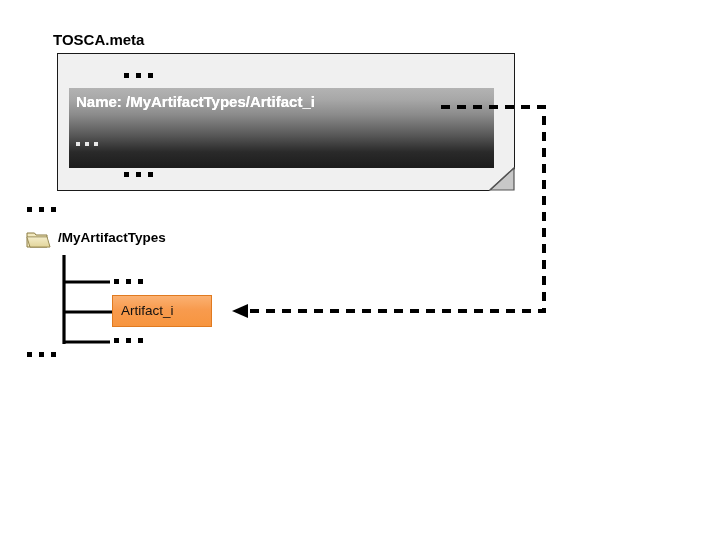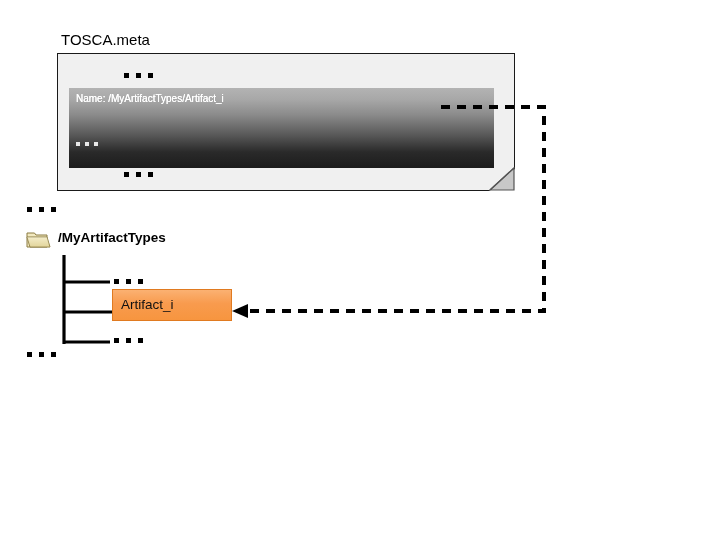--- a/index.html
+++ b/index.html
@@ -8,22 +8,22 @@
     background:#ffffff;
     font-family:"Liberation Sans", sans-serif;
     overflow:hidden;
     position:relative;
   }
   .stage{position:absolute;left:0;top:0;width:720px;height:540px;}
 
   
   .meta-title{
     position:absolute;left:53px;top:31px;
-    font-size:15px;font-weight:normal;color:#000;
-    letter-spacing:0px;white-space:nowrap;margin-left:8px;
+    font-size:15px;font-weight:bold;color:#000;
+    letter-spacing:0px;white-space:nowrap;
   }
 
   
   .doc{
     position:absolute;left:57px;top:53px;
     width:458px;height:138px;
     background:#f0f0f0;
     border:1px solid #1a1a1a;
     box-sizing:border-box;
   }
@@ -55,21 +55,21 @@
   .doc-dots-bottom{position:absolute;left:124px;top:165px;}
 
   
   .entry{
     position:absolute;left:69px;top:88px;
     width:425px;height:80px;
     background:linear-gradient(to bottom,#b3b3b3 0%,#a8a8a8 14%,#8a8a8a 34%,#5a5a5a 58%,#2a2a2a 80%,#1c1c1c 100%);
   }
   .entry-line{
     position:absolute;left:7px;
-    color:#ffffff;font-size:10px;font-weight:normal;
+    color:#ffffff;font-size:15px;font-weight:bold;
     white-space:nowrap;text-shadow:0 0 0 #fff;
   }
   .entry-l1{top:5px;}
   .entry-l2{top:24px;}
   .entry-dots{position:absolute;left:7px;top:46px;}
 
   
   .dots-left-top{position:absolute;left:27px;top:200px;}
   .dots-left-bottom{position:absolute;left:27px;top:345px;}
 
@@ -82,22 +82,22 @@
   }
 
   
   .tree{position:absolute;left:0;top:0;width:720px;height:540px;pointer-events:none;}
 
   .tree-dots-1{position:absolute;left:114px;top:272px;}
   .tree-dots-2{position:absolute;left:114px;top:331px;}
 
   
   .node-artifact{
-    position:absolute;left:112px;top:289px;
-    width:120px;height:32px;
+    position:absolute;left:112px;top:295px;
+    width:100px;height:32px;
     background:linear-gradient(to bottom,#fbb172 0%,#f89b4e 45%,#f7953f 100%);
     border:1px solid #e07a20;
     box-sizing:border-box;
   }
   .node-artifact span{
     position:absolute;left:8px;top:7px;
     font-size:13.5px;color:#111;white-space:nowrap;
   }
 
   

